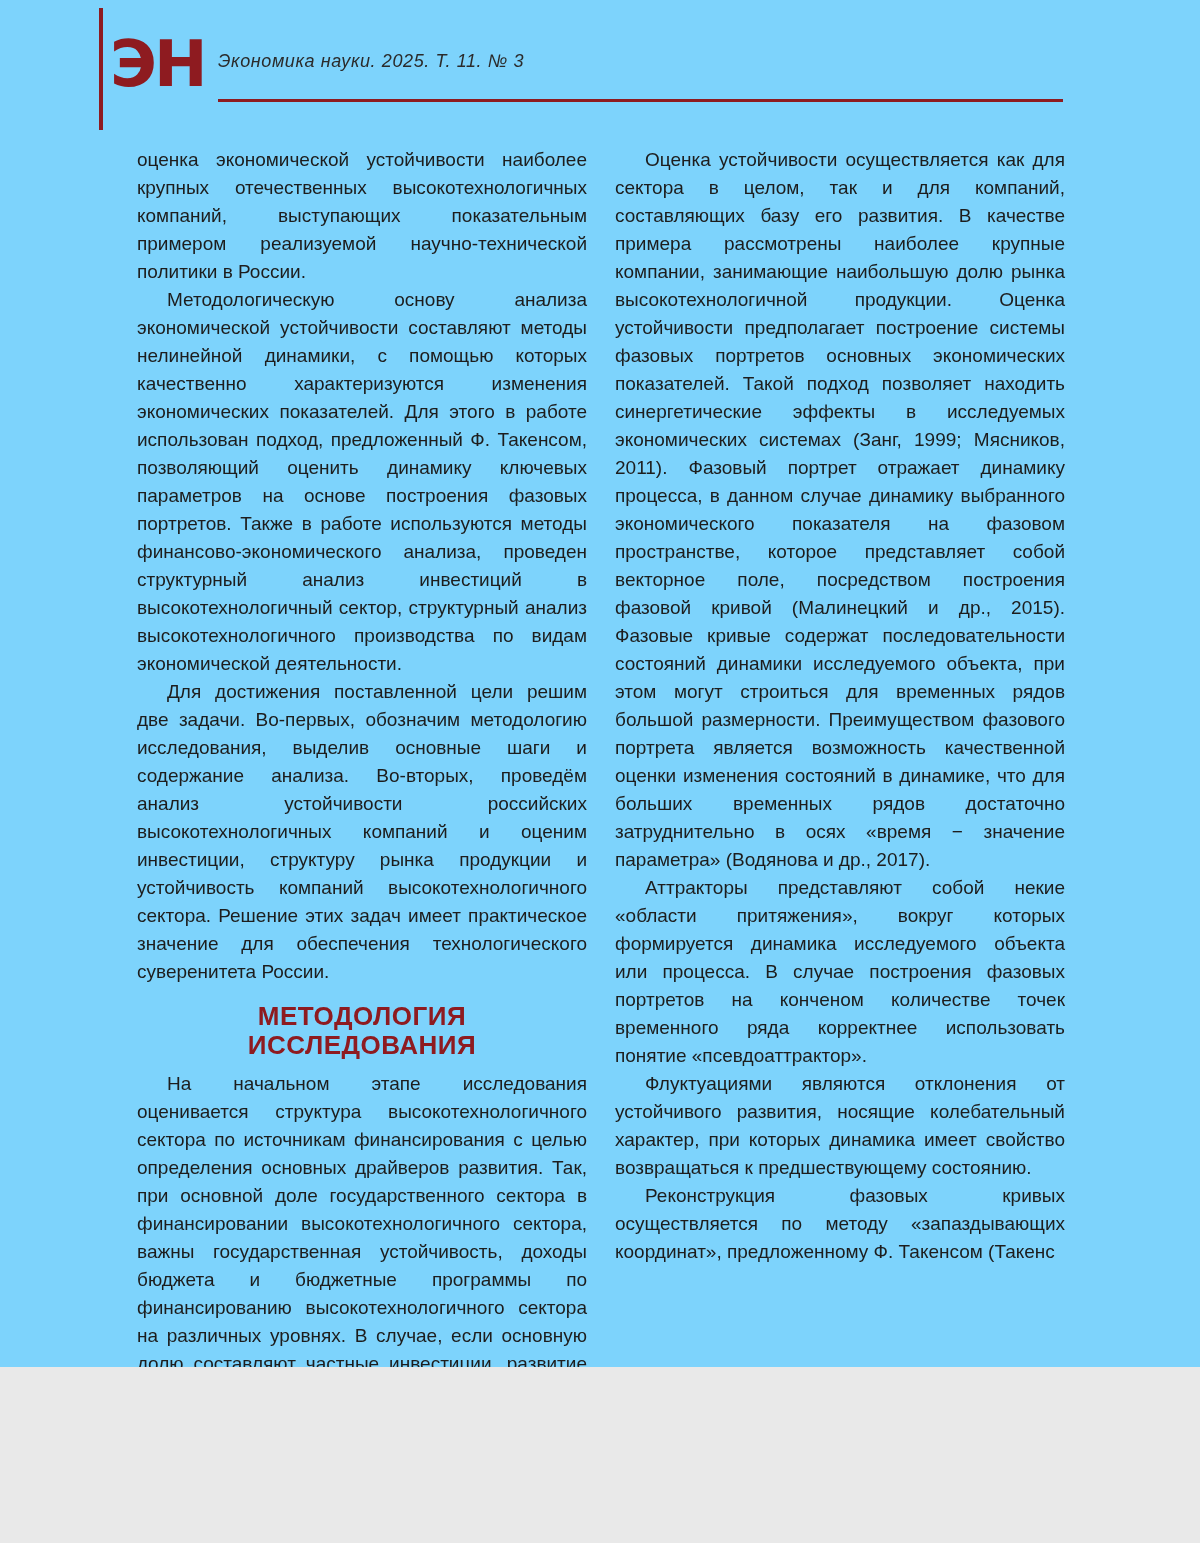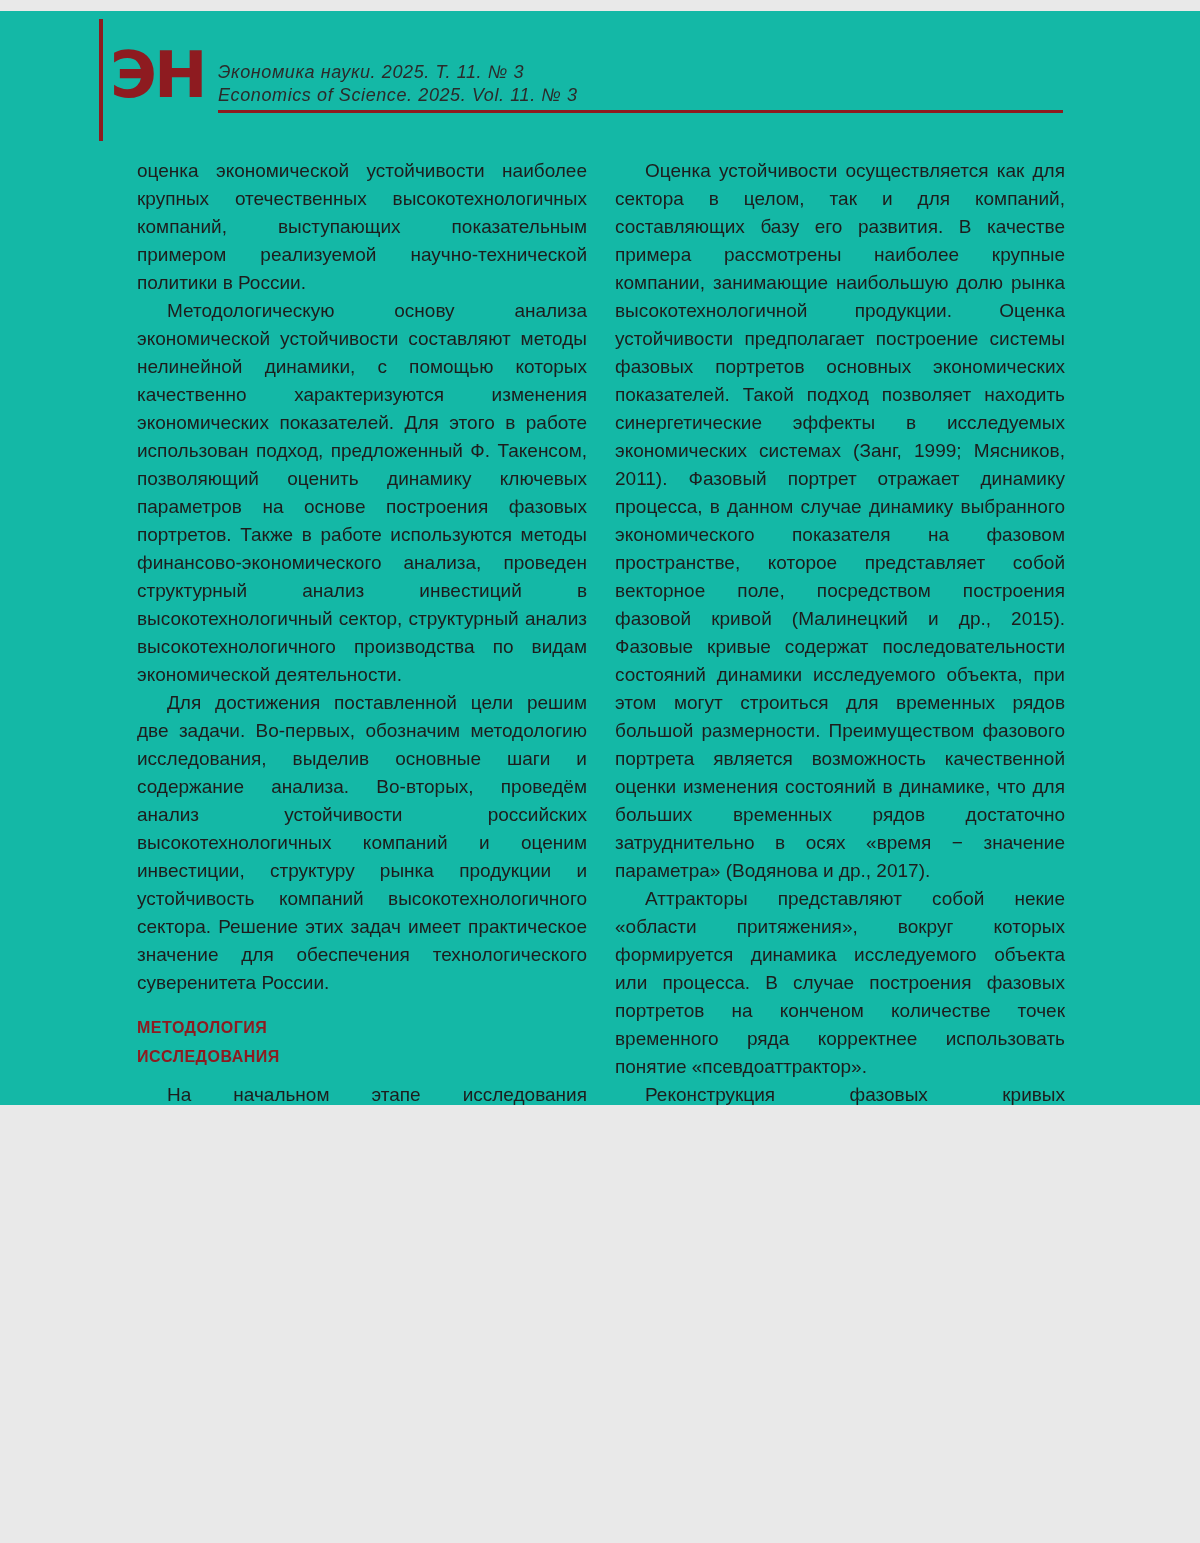--- a/index.html
+++ b/index.html
@@ -1,21 +1,21 @@
 <!DOCTYPE html>
 <html lang="ru"><head>
 <meta charset="utf-8">
 <style>
   html,body { margin:0; padding:0; }
   body { background:#e9e9e9; font-family:"Liberation Sans", sans-serif; }
   .page {
     position:relative;
-    width:1200px; height:1094px;
-    margin:11px auto;
-    background:#14b8a6;
+    width:1200px; height:1367px;
+    margin:0 auto;
+    background:#7dd3fc;
     overflow:hidden;
     color:#1d1d1d;
   }
   
   .logo-vline {
     position:absolute; left:99px; top:8px;
     width:4px; height:122px;
     background:#8e1b20;
   }
   .logo-text {
@@ -44,26 +44,26 @@
   .col { width:450px; }
   .col p {
     margin:0;
     font-size:19px; line-height:28px;
     text-align:justify;
     color:#1d1d1d;
   }
   .col p.indent { text-indent:30px; }
   .col h2 {
     margin:16px 0 10px 0;
-    font-size:16px; line-height:29px;
+    font-size:26px; line-height:29px;
     font-weight:bold;
     color:#8e1b20;
     letter-spacing:0.5px;
     white-space:pre-line;
-    text-align:left;
+    text-align:center;
   }
   
   .page-number {
     position:absolute; left:138px; top:1479px;
     font-size:19px; font-weight:bold; color:#222222;
     letter-spacing:1px;
   }
   .footer-rule {
     position:absolute; left:200px; top:1497px;
     width:863px; height:3px;
@@ -72,38 +72,38 @@
 </style>
 </head>
 <body>
 
 <div class="page">
 
   <div class="logo-vline"></div>
   <div class="logo-text">ЭН</div>
   <div class="journal-lines">
     <div>Экономика науки. 2025. Т. 11. № 3</div>
-    <div>Economics of Science. 2025. Vol. 11. № 3</div>
   </div>
   <div class="header-rule"></div>
 
   <div class="columns">
 
     <div class="col">
       <p>оценка экономической устойчивости наиболее крупных отечественных высокотехнологичных компаний, выступающих показательным примером реализуемой научно-технической политики в России.</p>
       <p class="indent">Методологическую основу анализа экономической устойчивости составляют методы нелинейной динамики, с помощью которых качественно характеризуются изменения экономических показателей. Для этого в работе использован подход, предложенный Ф. Такенсом, позволяющий оценить динамику ключевых параметров на основе построения фазовых портретов. Также в работе используются методы финансово-экономического анализа, проведен структурный анализ инвестиций в высокотехнологичный сектор, структурный анализ высокотехнологичного производства по видам экономической деятельности.</p>
       <p class="indent">Для достижения поставленной цели решим две задачи. Во-первых, обозначим методологию исследования, выделив основные шаги и содержание анализа. Во-вторых, проведём анализ устойчивости российских высокотехнологичных компаний и оценим инвестиции, структуру рынка продукции и устойчивость компаний высокотехнологичного сектора. Решение этих задач имеет практическое значение для обеспечения технологического суверенитета России.</p>
       <h2>МЕТОДОЛОГИЯ
 ИССЛЕДОВАНИЯ</h2>
       <p class="indent">На начальном этапе исследования оценивается структура высокотехнологичного сектора по источникам финансирования с целью определения основных драйверов развития. Так, при основной доле государственного сектора в финансировании высокотехнологичного сектора, важны государственная устойчивость, доходы бюджета и бюджетные программы по финансированию высокотехнологичного сектора на различных уровнях. В случае, если основную долю составляют частные инвестиции, развитие высокотехнологичного сектора зависит от устойчивого финансово-экономического состояния высокотехнологичных компаний и объема внутренних инвестиций. Также нельзя исключать из рассмотрения венчурное</p>
     </div>
 
     <div class="col">
       <p class="indent">Оценка устойчивости осуществляется как для сектора в целом, так и для компаний, составляющих базу его развития. В качестве примера рассмотрены наиболее крупные компании, занимающие наибольшую долю рынка высокотехнологичной продукции. Оценка устойчивости предполагает построение системы фазовых портретов основных экономических показателей. Такой подход позволяет находить синергетические эффекты в исследуемых экономических системах (Занг, 1999; Мясников, 2011). Фазовый портрет отражает динамику процесса, в данном случае динамику выбранного экономического показателя на фазовом пространстве, которое представляет собой векторное поле, посредством построения фазовой кривой (Малинецкий и др., 2015). Фазовые кривые содержат последовательности состояний динамики исследуемого объекта, при этом могут строиться для временных рядов большой размерности. Преимуществом фазового портрета является возможность качественной оценки изменения состояний в динамике, что для больших временных рядов достаточно затруднительно в осях «время − значение параметра» (Водянова и др., 2017).</p>
       <p class="indent">Аттракторы представляют собой некие «области притяжения», вокруг которых формируется динамика исследуемого объекта или процесса. В случае построения фазовых портретов на конченом количестве точек временного ряда корректнее использовать понятие «псевдоаттрактор».</p>
+      <p class="indent">Флуктуациями являются отклонения от устойчивого развития, носящие колебательный характер, при которых динамика имеет свойство возвращаться к предшествующему состоянию.</p>
       <p class="indent">Реконструкция фазовых кривых осуществляется по методу «запаздывающих координат», предложенному Ф. Такенсом (Такенс</p>
     </div>
 
   </div>
 
   <div class="page-number">32</div>
   <div class="footer-rule"></div>
 
 </div>
 

